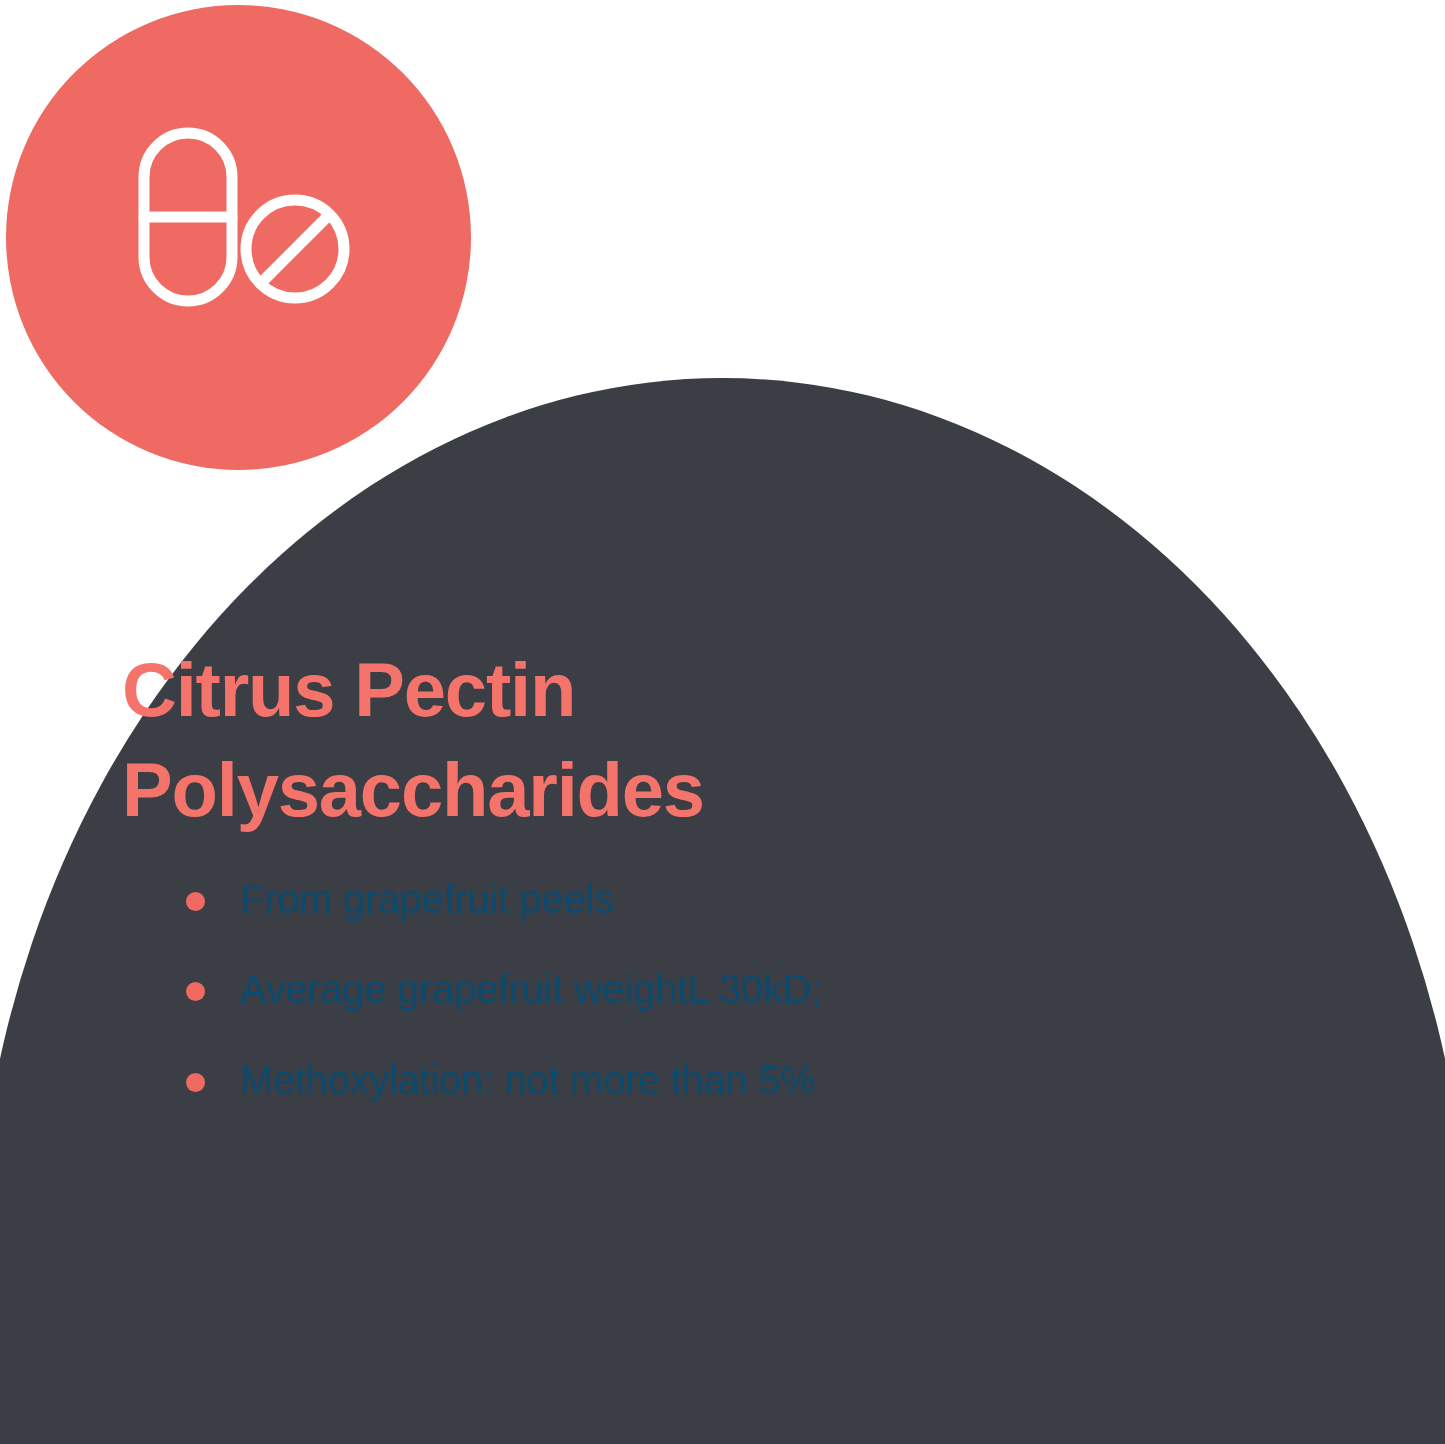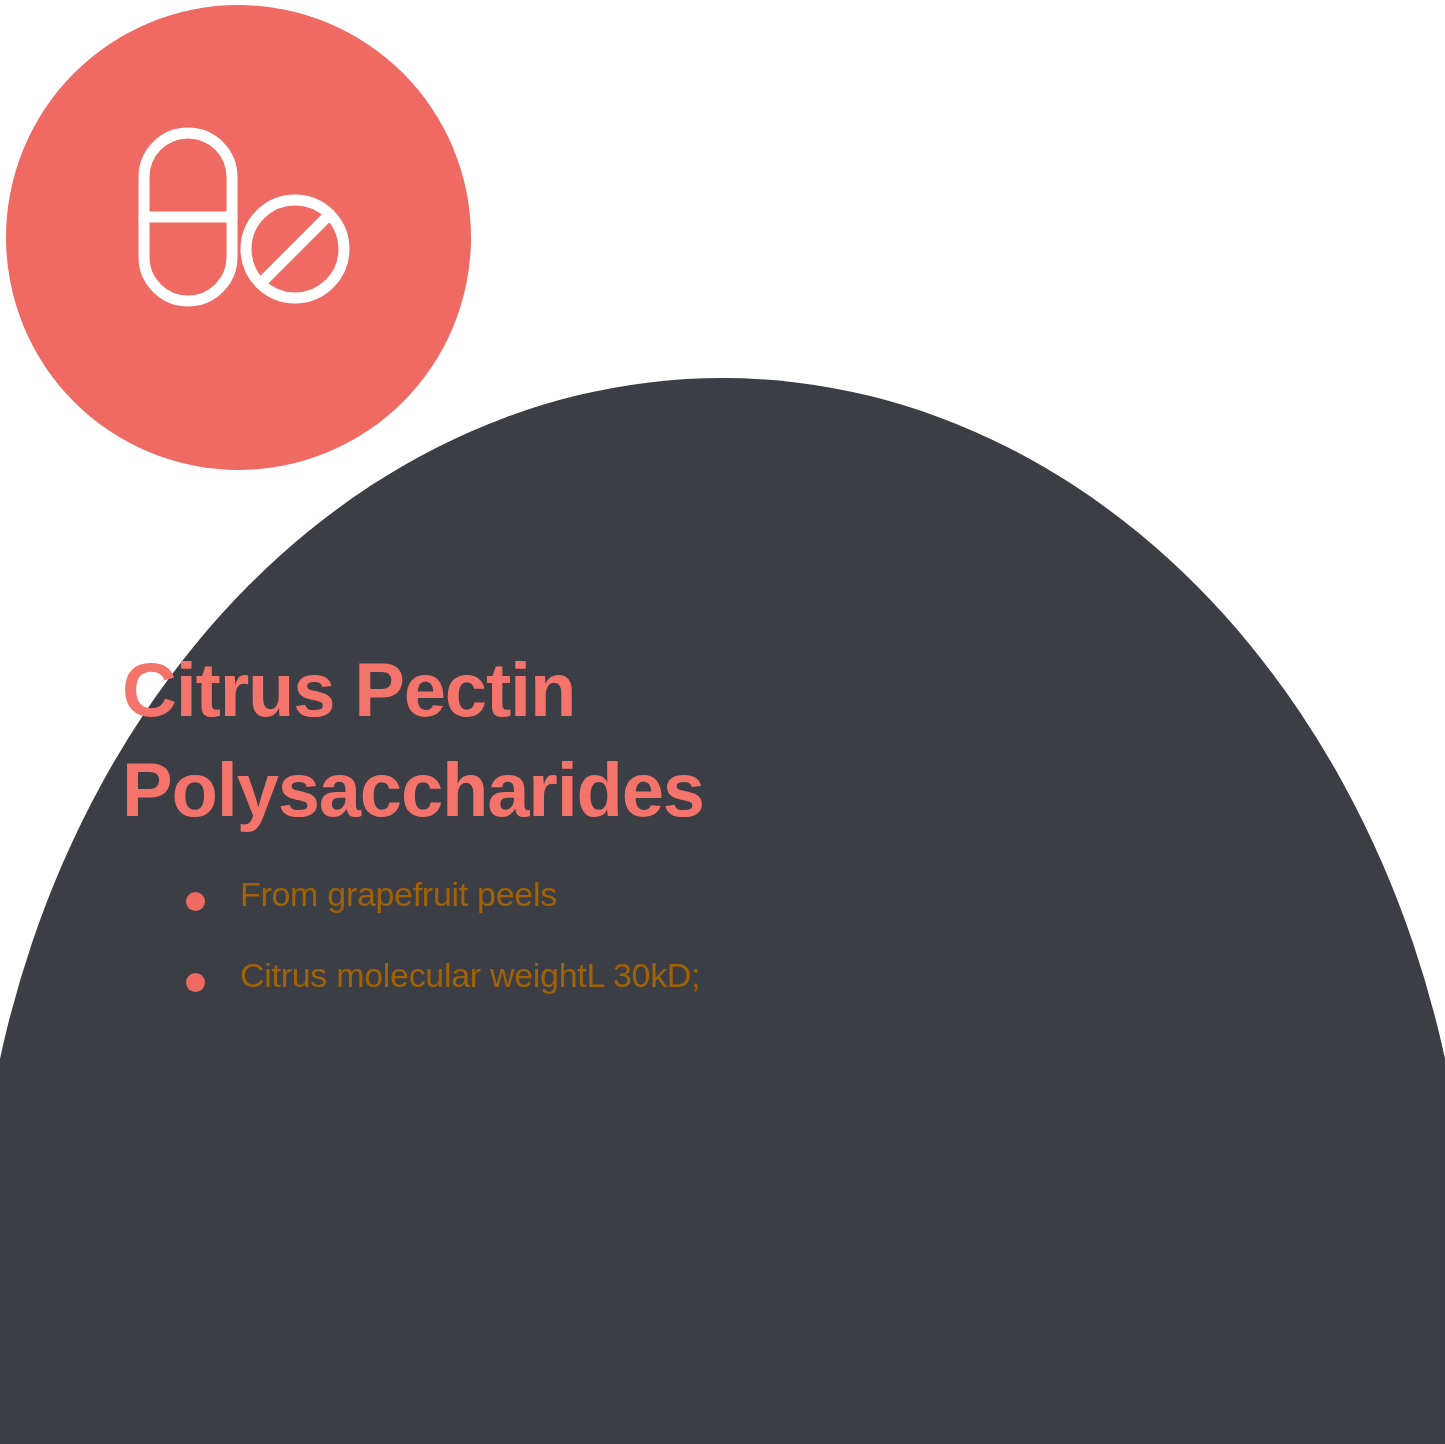--- a/index.html
+++ b/index.html
@@ -73,22 +73,22 @@
 
   .bullets {
     list-style: none;
     margin: 0;
     padding: 0;
   }
 
   .bullet-row {
     position: relative;
     padding-left: 118px;
-    color: #a16207;
-    font-size: 34px;
+    color: #0c4a6e;
+    font-size: 40px;
     font-weight: 300;
     line-height: 1.62;
     letter-spacing: -0.3px;
     margin-bottom: 26px;
   }
 
   .bullet-dot {
     position: absolute;
     left: 64px;
     top: 25px;
@@ -129,20 +129,24 @@
 
     <ul class="bullets">
 
       <li class="bullet-row">
         <span class="bullet-dot"></span>
         <span>From grapefruit peels</span>
       </li>
 
       <li class="bullet-row">
         <span class="bullet-dot"></span>
-        <span>Citrus molecular weightL 30kD;</span>
+        <span>Average grapefruit weightL 30kD;</span>
       </li>
 
+      <li class="bullet-row">
+        <span class="bullet-dot"></span>
+        <span>Methoxylation: not more than 5%</span>
+      </li>
 
     </ul>
   </div>
 
 </div>
 
 </body></html>

